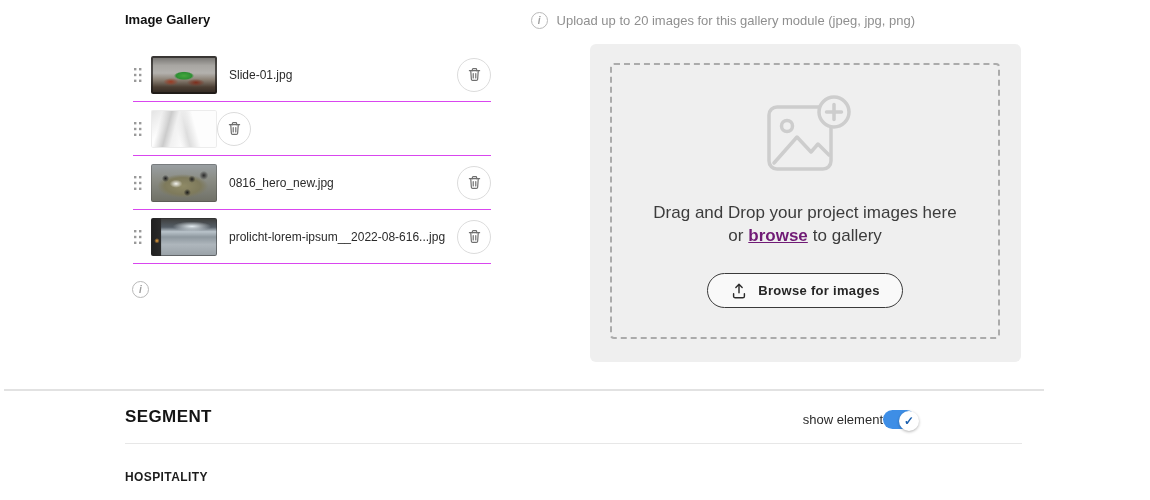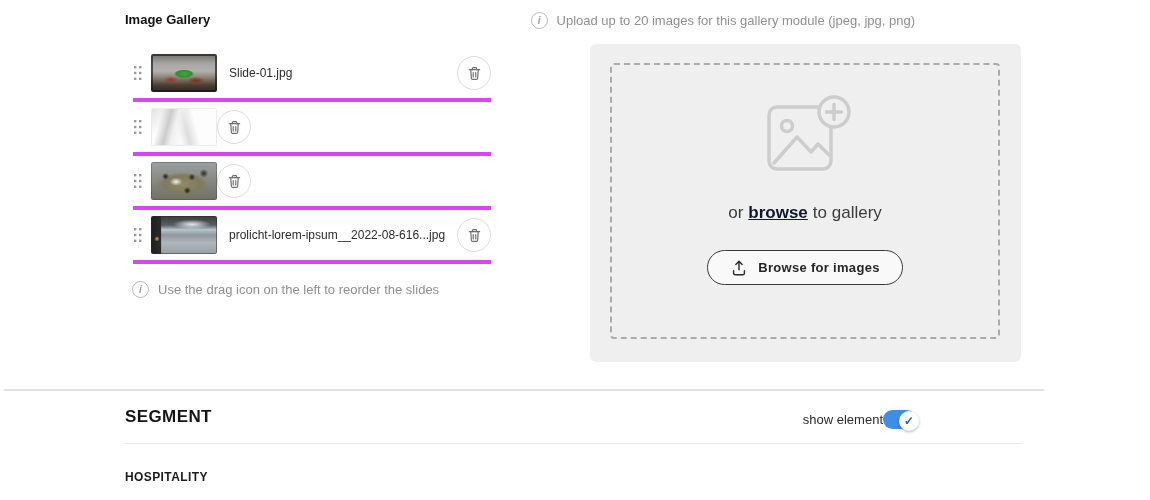--- a/index.html
+++ b/index.html
@@ -15,21 +15,21 @@
   .note { display: flex; align-items: center; gap: 9px; color: #8f8f8f; font-size: 13px; }
   .upload-note { position: absolute; top: 12px; right: 129px; }
   .reorder-note { position: absolute; left: 132px; top: 281px; }
   .info-circle {
     width: 17px; height: 17px; border: 1.5px solid #b9b9b9; border-radius: 50%;
     display: flex; align-items: center; justify-content: center;
     font-size: 10px; color: #9e9e9e; flex: none; font-style: italic; font-weight: 600;
   }
 
   .list { position: absolute; left: 133px; top: 48px; width: 358px; }
-  .row { display: flex; align-items: center; height: 54px; border-bottom: 4px solid #d946ef; }
+  .row { display: flex; align-items: center; height: 54px; border-bottom: 1px solid #d946ef; }
   .drag { width: 10px; flex: none; display: flex; cursor: grab; }
   .thumb { width: 66px; height: 38px; margin-left: 8px; border-radius: 2px; flex: none; }
   .fname { margin-left: 12px; font-size: 12px; color: #2a2a2a; flex: 1; white-space: nowrap; overflow: hidden; }
   .trash-btn {
     width: 34px; height: 34px; border-radius: 50%; border: 1px solid #dcdcdc; background: #fff;
     display: flex; align-items: center; justify-content: center; cursor: pointer; flex: none; padding: 0;
   }
 
   
   .thumb-a {
@@ -70,21 +70,21 @@
 
   
   .panel { position: absolute; left: 590px; top: 44px; width: 431px; height: 318px; background: #efefef; border-radius: 6px; }
   .dropzone {
     position: absolute; left: 20px; top: 19px; right: 21px; bottom: 23px;
     border: 2px dashed #ababab; border-radius: 4px;
     display: flex; flex-direction: column; align-items: center; cursor: pointer;
   }
   .dz-icon { margin-top: 26px; }
   .dz-text { margin-top: 18px; text-align: center; font-size: 17px; color: #3c3c3c; line-height: 23px; }
-  .browse { color: #0f172a; font-weight: 700; text-decoration: underline; cursor: pointer; margin: 0 5px; }
+  .browse { color: #701a75; font-weight: 700; text-decoration: underline; cursor: pointer; margin: 0 5px; }
   .browse-btn {
     margin-top: 26px; height: 35px; padding: 1px 22px; border: 1.6px solid #3a3a3a; border-radius: 18px;
     background: rgba(255,255,255,0.6); display: flex; align-items: center; gap: 10px;
     font-family: inherit; font-size: 13px; font-weight: 700; color: #262626; letter-spacing: 0.3px; cursor: pointer;
   }
 
   
   .divider-thick { position: absolute; left: 4px; top: 389px; width: 1142px; height: 2px; background: #e2e2e2; }
   .segment-title { position: absolute; left: 125px; top: 407px; font-size: 17px; font-weight: 800; letter-spacing: 0.4px; color: #141414; text-align: center; }
   .toggle-group { position: absolute; right: 128px; top: 410px; display: flex; align-items: center; gap: 0; }
@@ -170,20 +170,21 @@
               <rect x="1" y="1" width="2.4" height="2.4"></rect>
               <rect x="6" y="1" width="2.4" height="2.4"></rect>
               <rect x="1" y="6.8" width="2.4" height="2.4"></rect>
               <rect x="6" y="6.8" width="2.4" height="2.4"></rect>
               <rect x="1" y="12.6" width="2.4" height="2.4"></rect>
               <rect x="6" y="12.6" width="2.4" height="2.4"></rect>
             </g>
           </svg>
       </span>
       <span class="thumb thumb-c"></span>
+      <span class="fname">0816_hero_new.jpg</span>
       <button class="trash-btn">
         <svg width="17" height="17" viewBox="0 0 20 20" fill="none" stroke="#6f6f6f" stroke-width="1.4" stroke-linecap="round" stroke-linejoin="round">
             <path d="M4 5.5 h12"></path>
             <path d="M7.5 5.5 V4 a1 1 0 0 1 1 -1 h3 a1 1 0 0 1 1 1 v1.5"></path>
             <path d="M5.6 5.5 l0.7 10 a1.5 1.5 0 0 0 1.5 1.4 h4.4 a1.5 1.5 0 0 0 1.5 -1.4 l0.7 -10"></path>
             <path d="M8.5 9 v5"></path>
             <path d="M11.5 9 v5"></path>
           </svg>
       </button>
     </div>
@@ -211,33 +212,33 @@
             <path d="M8.5 9 v5"></path>
             <path d="M11.5 9 v5"></path>
           </svg>
       </button>
     </div>
 
   </div>
 
   <div class="note reorder-note">
     <span class="info-circle">i</span>
-    <span>Use the drag icon on the left to reorder the slides</span>
   </div>
 
   <div class="panel">
     <div class="dropzone">
       <svg class="dz-icon" width="104" height="92" viewBox="0 0 104 92" fill="none">
         <rect x="16" y="16" width="62" height="62" rx="8" stroke="#cdcdcd" stroke-width="3.5"></rect>
         <circle cx="34" cy="35" r="5.5" stroke="#cdcdcd" stroke-width="3.5"></circle>
         <path d="M21 72 L44 46 L58 61 L65 53 L76 64" stroke="#cdcdcd" stroke-width="3.5" stroke-linecap="round" stroke-linejoin="round"></path>
         <circle cx="81" cy="21" r="15" fill="#efefef" stroke="#cdcdcd" stroke-width="3.5"></circle>
         <path d="M81 13.5 V28.5 M73.5 21 H88.5" stroke="#cdcdcd" stroke-width="3.5" stroke-linecap="round"></path>
       </svg>
       <div class="dz-text">
+        <div>Drag and Drop your project images here</div>
         <div>
           <span>or</span><a class="browse">browse</a><span>to gallery</span>
         </div>
       </div>
       <button class="browse-btn">
         <svg width="18" height="18" viewBox="0 0 20 20" fill="none" stroke="#2b2b2b" stroke-width="1.6" stroke-linecap="round" stroke-linejoin="round">
           <path d="M10 12 V3.2"></path>
             <path d="M6.5 6 L10 2.6 L13.5 6"></path>
             <path d="M4 13 v2.8 a1.8 1.8 0 0 0 1.8 1.8 h8.4 a1.8 1.8 0 0 0 1.8 -1.8 V13"></path>
         </svg>

